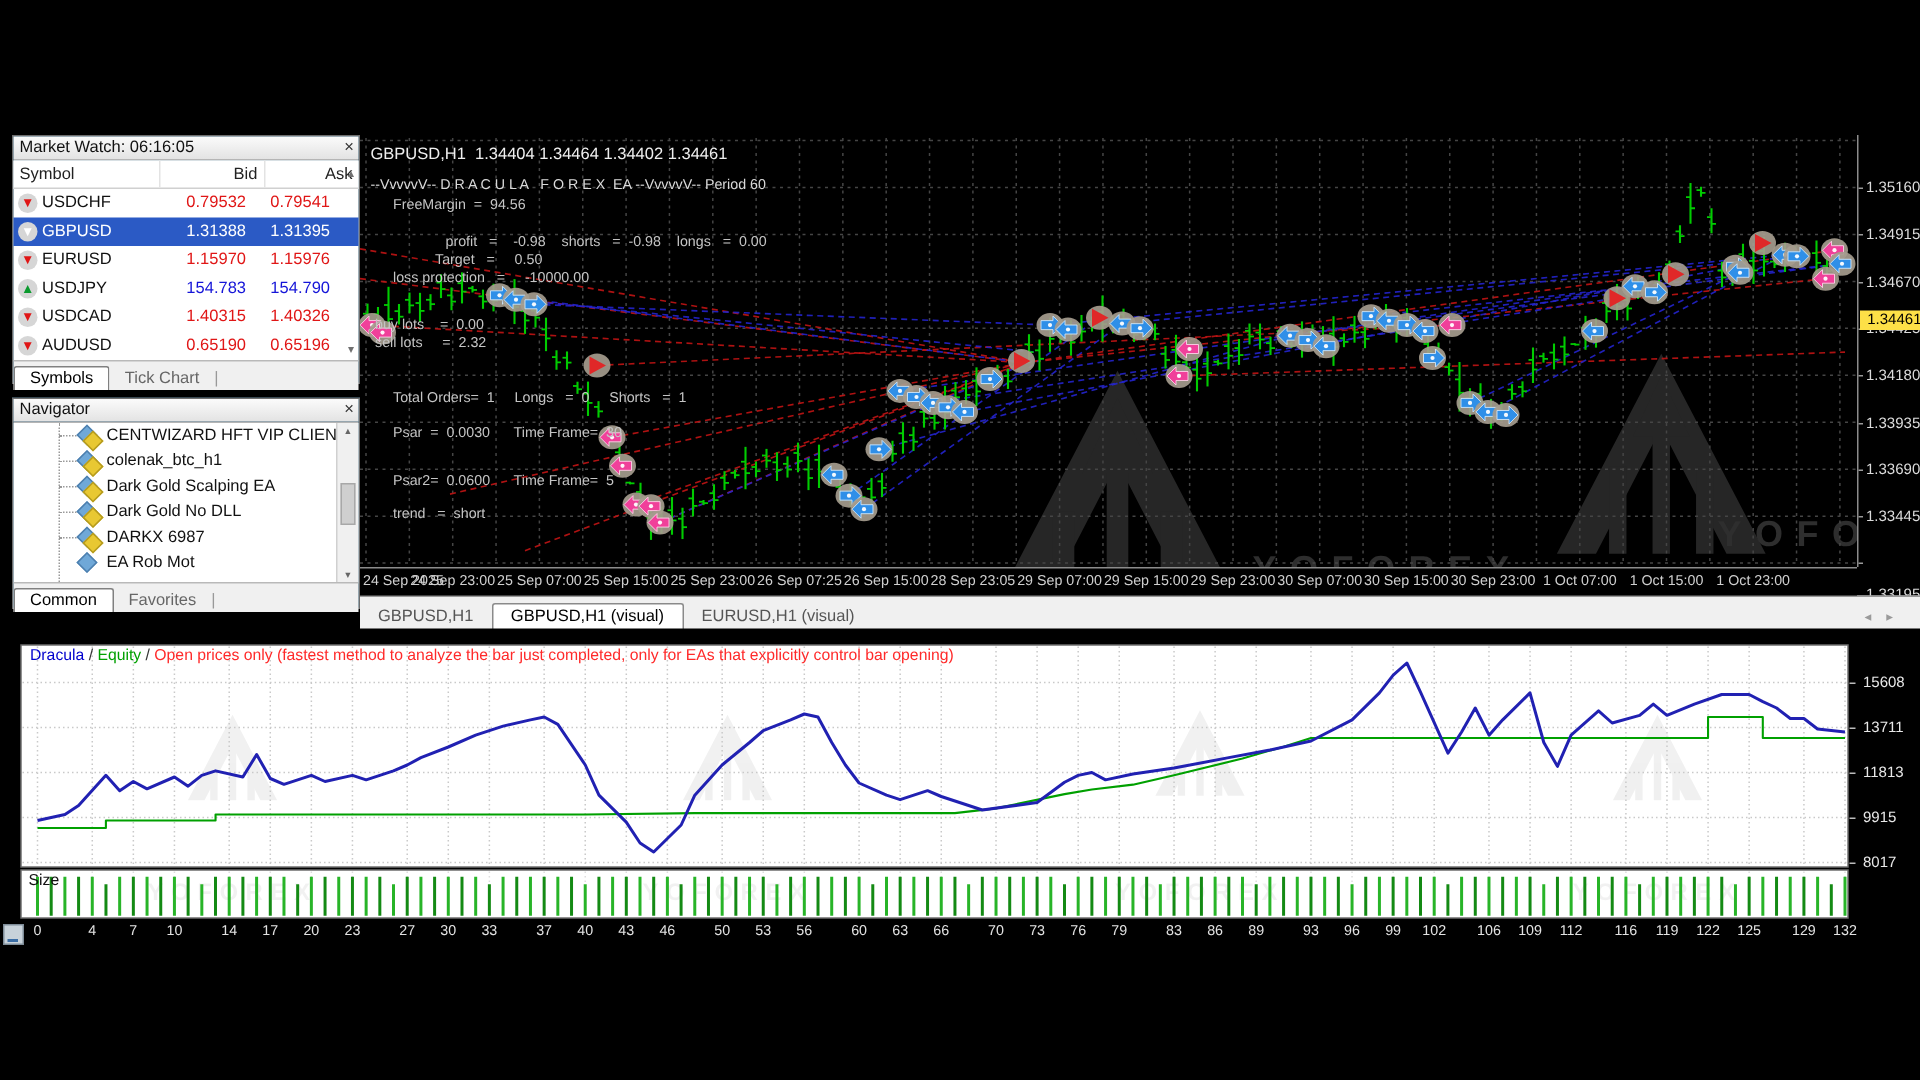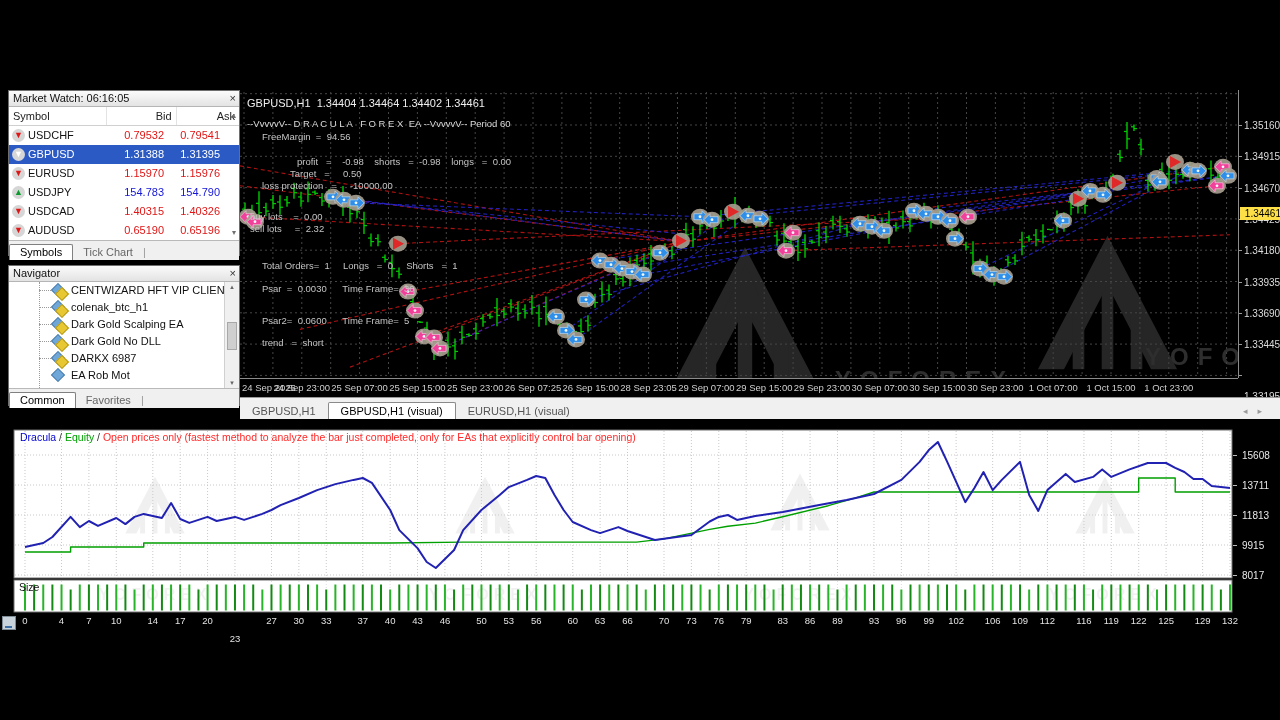--- a/index.html
+++ b/index.html
@@ -1310,21 +1310,21 @@
       <div class="ylab" style="top: 151px;">8017</div>
     </div>
   <div id="tester-xnums">
       <div class="xnum" style="left: 25px;">0</div>
       <div class="xnum" style="left: 61.5152px;">4</div>
       <div class="xnum" style="left: 88.9015px;">7</div>
       <div class="xnum" style="left: 116.288px;">10</div>
       <div class="xnum" style="left: 152.803px;">14</div>
       <div class="xnum" style="left: 180.189px;">17</div>
       <div class="xnum" style="left: 207.576px;">20</div>
-      <div class="xnum" style="left: 234.962px; margin-top: 18px;">23</div>
+      <div class="xnum" style="left: 234.962px;">23</div>
       <div class="xnum" style="left: 271.477px;">27</div>
       <div class="xnum" style="left: 298.864px;">30</div>
       <div class="xnum" style="left: 326.25px;">33</div>
       <div class="xnum" style="left: 362.765px;">37</div>
       <div class="xnum" style="left: 390.152px;">40</div>
       <div class="xnum" style="left: 417.538px;">43</div>
       <div class="xnum" style="left: 444.924px;">46</div>
       <div class="xnum" style="left: 481.439px;">50</div>
       <div class="xnum" style="left: 508.826px;">53</div>
       <div class="xnum" style="left: 536.212px;">56</div>

